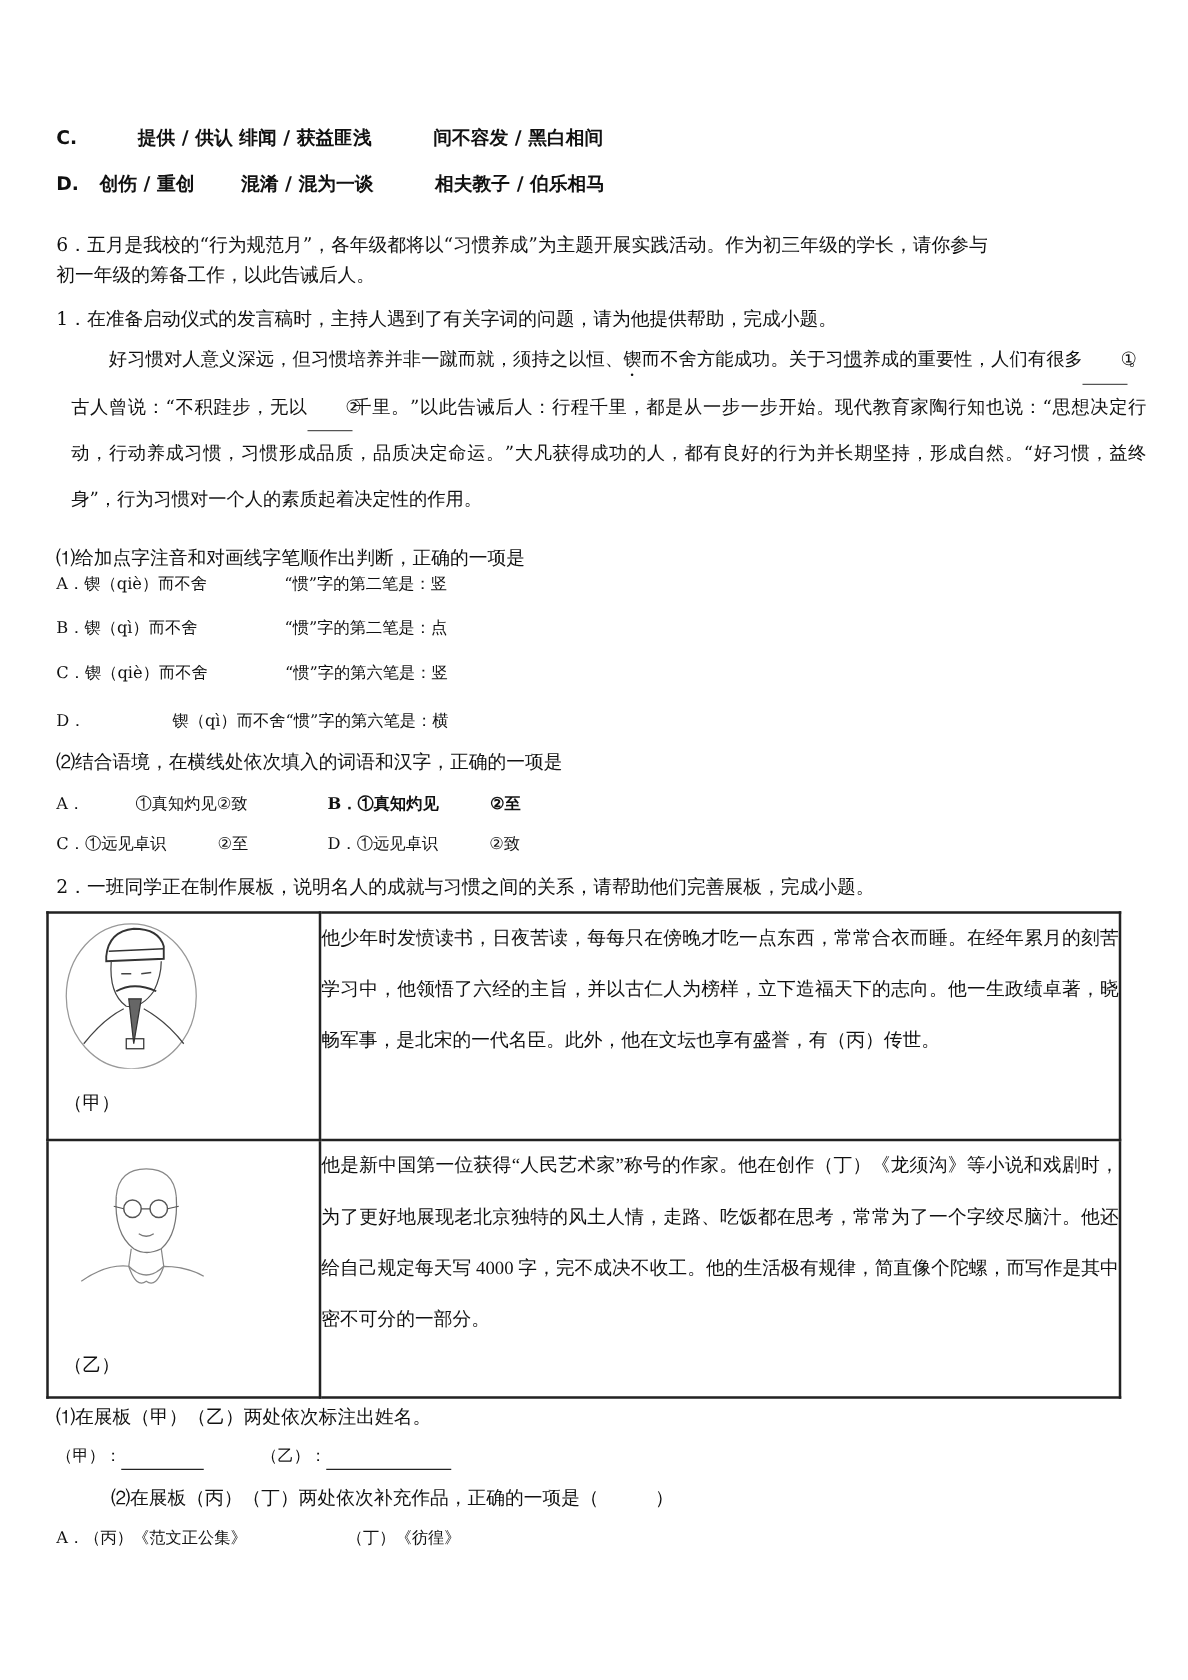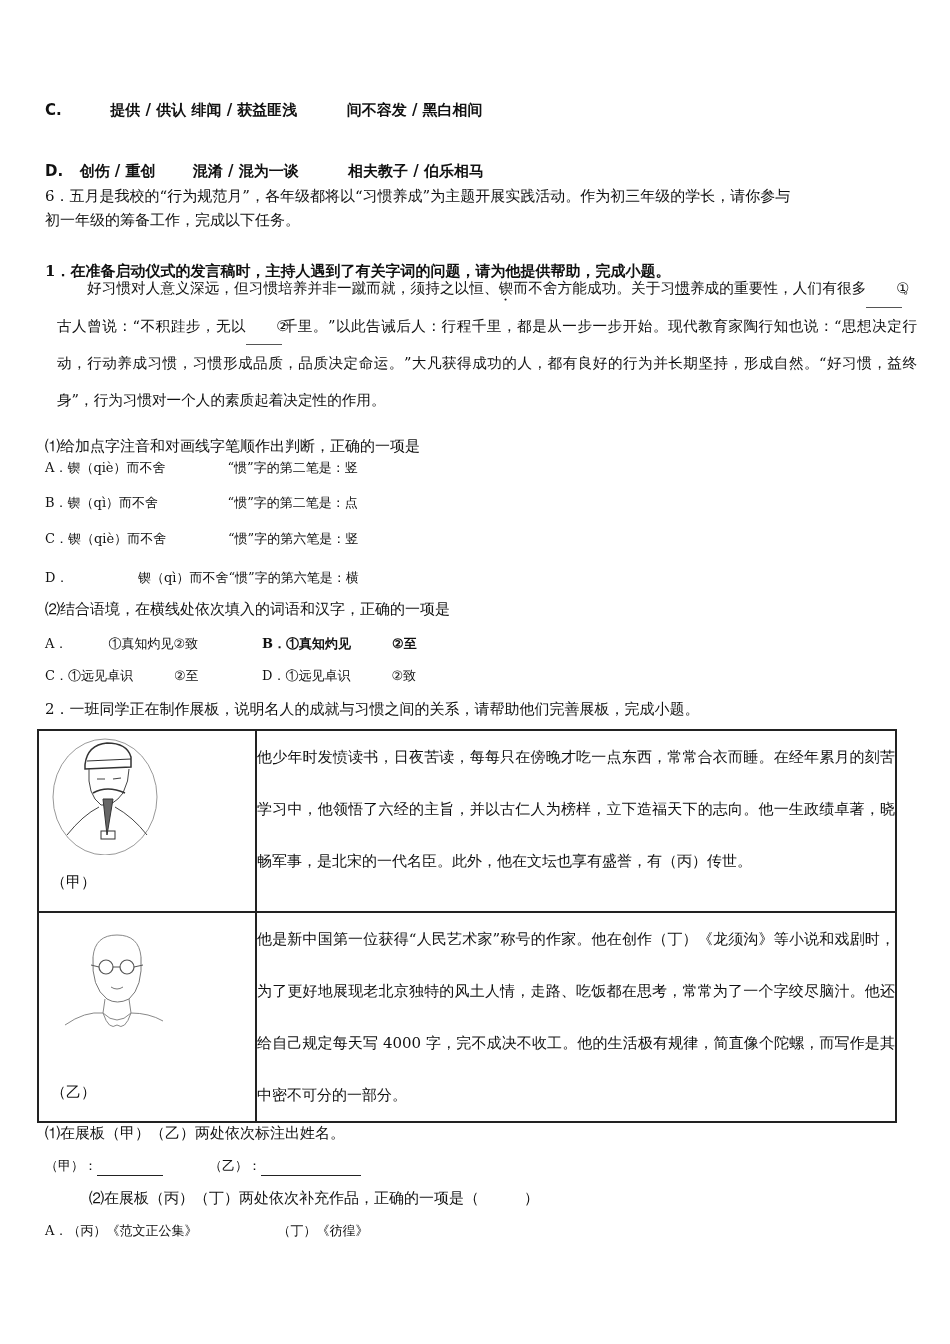--- a/index.html
+++ b/index.html
@@ -8,45 +8,45 @@
   .line { position: absolute; left: 45px; font-size: 15px; line-height: 20px; white-space: nowrap; }
   .bold { font-weight: bold; font-family: "DejaVu Sans", "Liberation Sans", sans-serif; font-size: 15px; }
   .opt { position: absolute; white-space: nowrap; font-size: 13px; line-height: 20px; }
   .para { position: absolute; left: 45px; width: 860px; font-size: 14.6px; line-height: 36.5px; text-align: justify; }
   .blank { display: inline-block; border-bottom: 1px solid #555; text-align: center; min-width: 30px; }
   .u { text-decoration: underline; }
   .dot { text-emphasis: filled dot; -webkit-text-emphasis: filled dot; text-emphasis-position: under; -webkit-text-emphasis-position: under; }
   table.board { position: absolute; left: 37px; top: 729px; width: 860px; border-collapse: collapse; }
   table.board td { border: 2px solid #222; vertical-align: top; padding: 0; }
   td.pic { width: 216px; position: relative; }
-  td.txt { padding: 10px 8px 0 14px; font-size: 15px; line-height: 52px; text-align: justify; }
+  td.txt { padding: 10px 8px 0 14px; font-size: 15px; line-height: 41px; text-align: justify; font-family: Liberation Serif, serif; }
   .caption { position: absolute; left: 12px; font-size: 15px; }
   .ans-line { display: inline-block; border-bottom: 1px solid #222; height: 16px; vertical-align: bottom; }
 </style>
 </head>
 <body>
 
 <div class="line bold" style="top:100px;">
   <span>C.</span>
   <span style="display:inline-block;width:6px;"></span>
   <span style="display:inline-block;width:108px;text-align:right;">提供 / 供认</span>
   <span style="display:inline-block;width:150px;">绯闻 / 获益匪浅</span>
   <span>间不容发 / 黑白相间</span>
 </div>
 <div class="line bold" style="top:137px;">
   <span>D.</span>
   <span style="display:inline-block;width:6px;"></span>
   <span style="display:inline-block;width:108px;">创伤 / 重创</span>
-  <span style="display:inline-block;width:150px;margin-top:24px;">混淆 / 混为一谈</span>
+  <span style="display:inline-block;width:150px;">混淆 / 混为一谈</span>
   <span>相夫教子 / 伯乐相马</span>
 </div>
 
 <div class="line" style="top:186px;">6．五月是我校的“行为规范月”，各年级都将以“习惯养成”为主题开展实践活动。作为初三年级的学长，请你参与</div>
-<div class="line" style="top:210px;">初一年级的筹备工作，完成以下任务。</div>
-<div class="line" style="top:261px;font-weight:bold;">1．在准备启动仪式的发言稿时，主持人遇到了有关字词的问题，请为他提供帮助，完成小题。</div>
+<div class="line" style="top:210px;">初一年级的筹备工作，以此告诫后人。</div>
+<div class="line" style="top:245px;">1．在准备启动仪式的发言稿时，主持人遇到了有关字词的问题，请为他提供帮助，完成小题。</div>
 
 <div class="para" style="top:270px; text-indent:30px;margin-left:12px;">
   <span>好习惯对人意义深远，但习惯培养并非一蹴而就，须持之以恒、</span><span class="dot">锲</span><span>而不舍方能成功。关于习</span><span class="u">惯</span><span>养成的重要性，人们有很多</span><span class="blank" style="width:36px;">①</span><span>。古人曾说：“不积跬步，无以</span><span class="blank" style="width:36px;">②</span><span>千里。”以此告诫后人：行程千里，都是从一步一步开始。现代教育家陶行知也说：“思想决定行动，行动养成习惯，习惯形成品质，品质决定命运。”大凡获得成功的人，都有良好的行为并长期坚持，形成自然。“好习惯，益终身”，行为习惯对一个人的素质起着决定性的作用。</span>
 </div>
 
 <div class="line" style="top:424px;margin-top:12px;">⑴给加点字注音和对画线字笔顺作出判断，正确的一项是</div>
 <div class="opt" style="left:45px;top:458px;">
   <span>A．</span><span style="display:inline-block;width:160px;">锲（qiè）而不舍</span><span>“惯”字的第二笔是：竖</span>
 </div>
 <div class="opt" style="left:45px;top:493px;">

